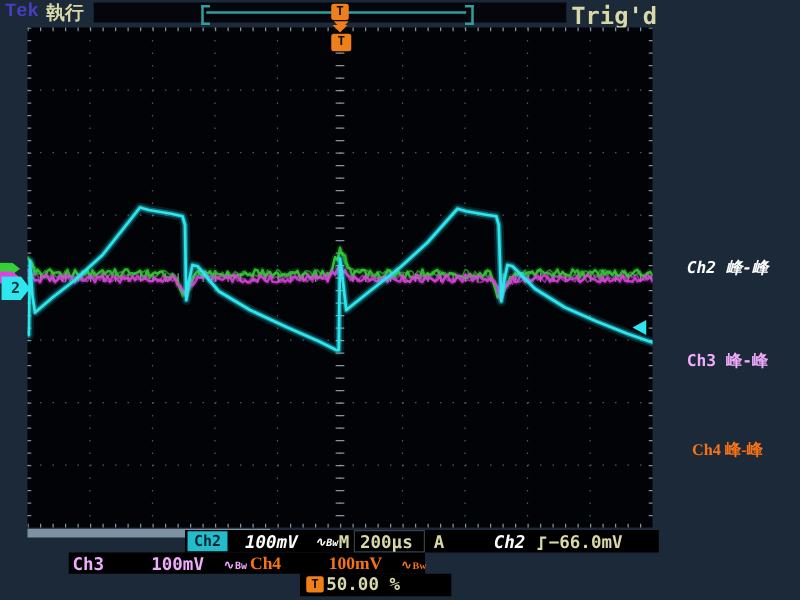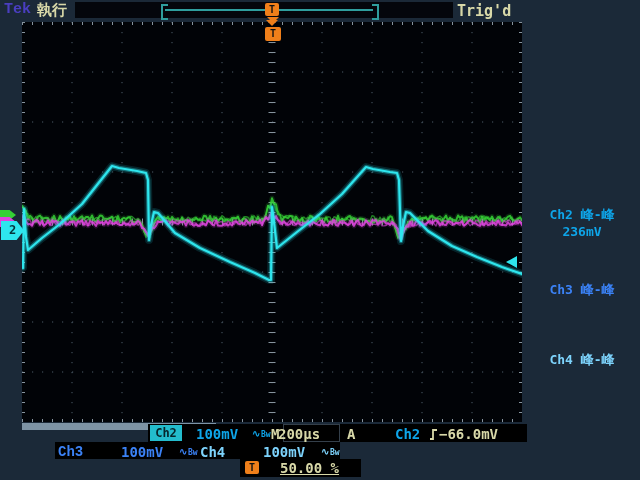--- a/index.html
+++ b/index.html
@@ -5,28 +5,28 @@
   html,body{margin:0;padding:0;}
   body{
     width:640px;height:480px;position:relative;overflow:hidden;
     background:#1b2938;
     font-family:"DejaVu Sans Mono","Liberation Mono",monospace;
     -webkit-font-smoothing:none;
   }
   .abs{position:absolute;}
   .txt{font-weight:bold;font-size:14px;white-space:pre;}
   .olive{color:#d8d8a8;}
-  .cyan{color:#0ea5e9;}
-  .magenta{color:#3b82f6;}
-  .green{color:#7dd3fc;}
+  .cyan{color:#ffffff;font-style:italic;}
+  .magenta{color:#f0abfc;}
+  .green{color:#f97316;font-family:Liberation Serif, serif;}
 
   
   #brand{left:4px;top:1px;font-size:15px;color:#4a3ec0;font-weight:bold;font-family:Liberation Mono, monospace;}
   #mode{left:37px;top:1px;font-size:15px;color:#d8d8a8;font-weight:bold;text-align:center;}
-  #trigd{left:457px;top:2px;font-size:15px;color:#d8d8a8;font-weight:bold;}
+  #trigd{left:457px;top:2px;font-size:19px;color:#d8d8a8;font-weight:bold;}
   #recordbar{left:75px;top:2px;width:378px;height:16px;background:#04060c;}
   #rec-line{left:90px;top:7px;width:208px;height:2px;background:#2f9e9e;}
   .bracket{top:2px;width:5px;height:12px;border:2px solid #2f9e9e;}
   #bracket-l{left:86px;border-right:none;}
   #bracket-r{left:297px;border-left:none;}
   .tsquare{width:14px;height:13px;background:#ef7f1a;border-radius:2px;
     color:#101010;font-size:10px;font-weight:bold;text-align:center;line-height:13px;}
   #rec-t{left:190px;top:1px;}
   #rec-t-arrow{left:267px;top:17px;width:0;height:0;
     border-left:6px solid transparent;border-right:6px solid transparent;
@@ -122,53 +122,52 @@
 <div class="abs" id="grat-t-arrow"></div>
 <div class="abs tsquare" id="grat-t">T</div>
 
 <div class="abs chmark-tri" id="ch4-mark"></div>
 <div class="abs chmark-tri" id="ch3-mark"></div>
 <div class="abs" id="ch2-mark">2</div>
 <div class="abs" id="trig-level-arrow"></div>
 
 <div class="abs meas cyan" id="meas-ch2">
   <div>Ch2 峰-峰</div>
-  <div>236mV</div>
 </div>
 <div class="abs meas magenta" id="meas-ch3">
   <div>Ch3 峰-峰</div>
 </div>
 <div class="abs meas green" id="meas-ch4">
   <div>Ch4 峰-峰</div>
 </div>
 
 <div class="abs" id="grat-bottom-bar"></div>
 <div class="abs rbox" id="row1-bg"></div>
 <div class="abs rbox" id="row2-bg"></div>
 <div class="abs rbox" id="row3-bg"></div>
 <div class="abs" id="tbox"></div>
 
 <div class="abs" id="ch2-badge">Ch2</div>
 <span class="abs txt cyan r1" style="left:196px;">100mV</span>
 <span class="abs acicon cyan r1" style="left:252px;top:428px;">∿</span>
 <span class="abs bwicon cyan" style="left:261px;top:430px;z-index:2;">Bw</span>
 <span class="abs txt olive r1" style="left:271px;">M</span>
-<span class="abs txt olive r1" style="left:278px;">200μs</span>
+<span class="abs txt olive r1" style="left:288px;">200μs</span>
 <span class="abs txt olive r1" style="left:347px;">A</span>
 <span class="abs txt cyan r1" style="left:395px;">Ch2</span>
 <span class="abs r1" style="left:429px;top:428px;">
     <svg width="9" height="13">
       <path d="M1 11 H4 V2 H8" fill="none" stroke="#d8d8a8" stroke-width="1.8"></path>
     </svg>
   </span>
 <span class="abs txt olive r1" style="left:439px;">−66.0mV</span>
 
-<span class="abs txt magenta r2" style="left:58px;font-family:Liberation Mono, monospace;">Ch3</span>
+<span class="abs txt magenta r2" style="left:58px;">Ch3</span>
 <span class="abs txt magenta r2" style="left:121px;">100mV</span>
 <span class="abs acicon magenta" style="left:179px;top:446px;z-index:2;">∿</span>
 <span class="abs bwicon magenta" style="left:188px;top:448px;z-index:2;">Bw</span>
 <span class="abs txt green r2" style="left:200px;">Ch4</span>
 <span class="abs txt green r2" style="left:263px;">100mV</span>
 <span class="abs acicon green" style="left:321px;top:446px;z-index:2;">∿</span>
 <span class="abs bwicon green" style="left:330px;top:448px;z-index:2;">Bw</span>
 
 <div class="abs tsquare" id="trigpos-t">T</div>
-<span class="abs txt olive r3" style="left:280px;text-decoration:underline;">50.00 %</span>
+<span class="abs txt olive r3" style="left:261px;">50.00 %</span>
 
 </body></html>

